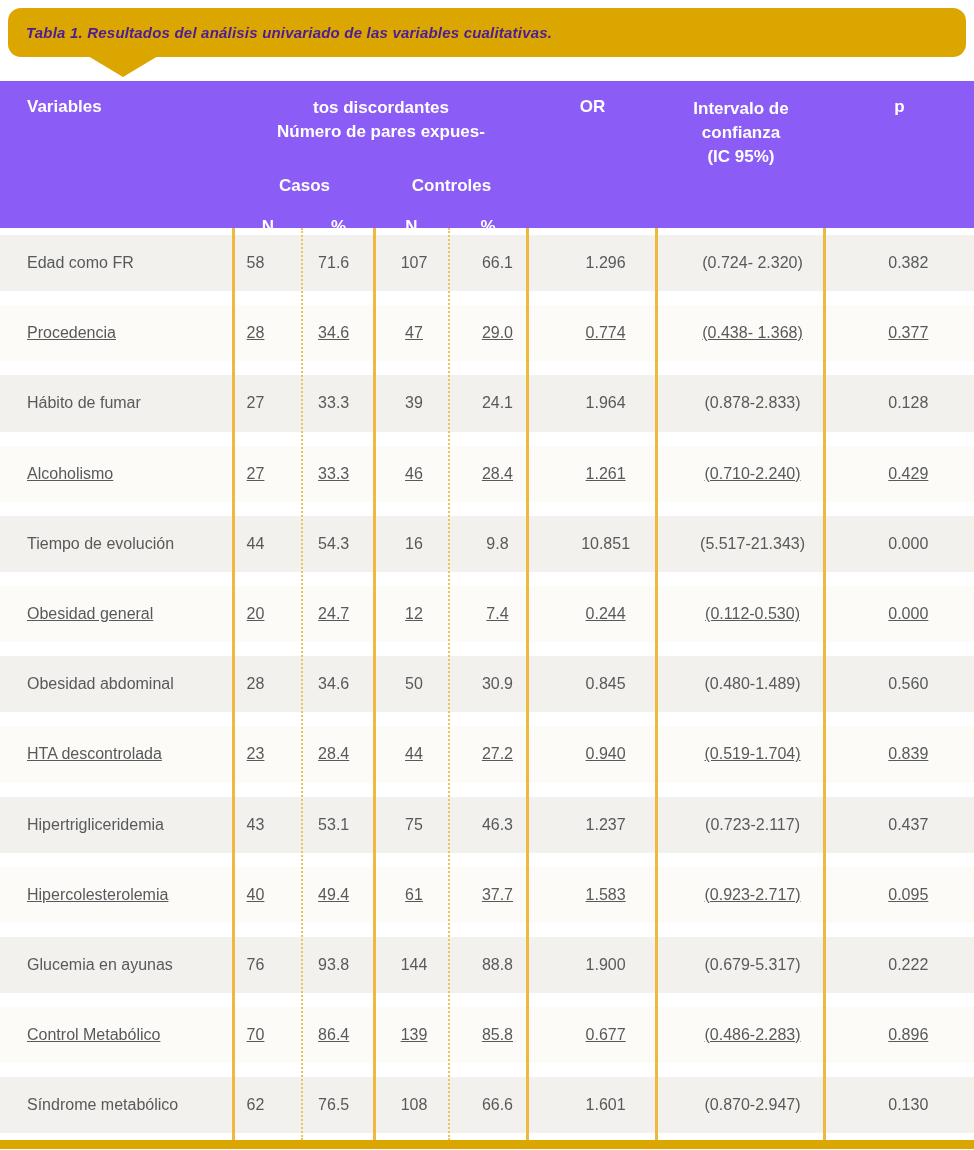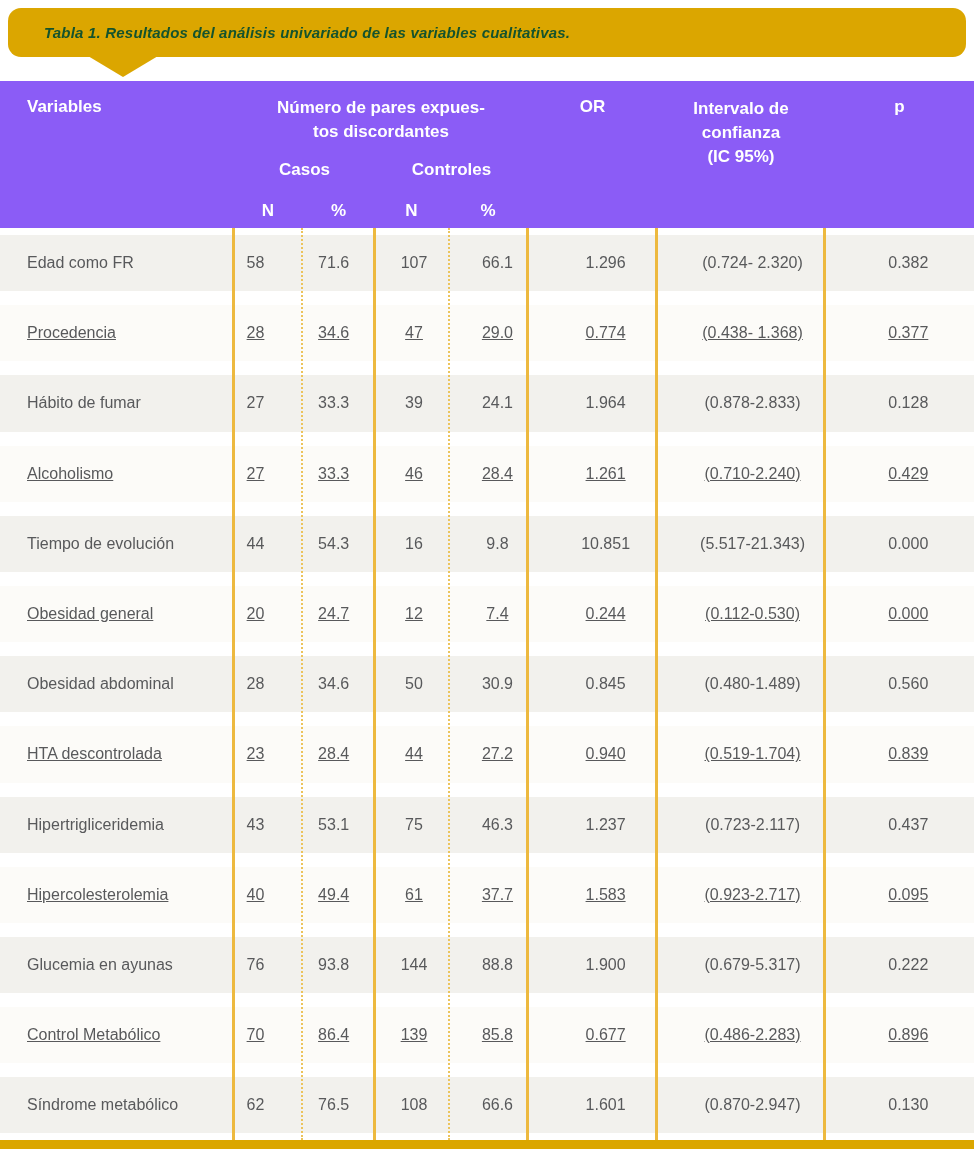--- a/index.html
+++ b/index.html
@@ -15,25 +15,25 @@
   .title-bar {
     position: absolute;
     left: 8px; top: 8px; right: 8px;
     height: 49px;
     background: #dba600;
     border-radius: 13px;
     display: flex;
     align-items: center;
   }
   .title-bar span {
-    color: #14532d;
+    color: #4c1d95;
     font-size: 15px;
     font-style: italic;
     font-weight: 700;
-    padding-left: 36px;
+    padding-left: 18px;
     letter-spacing: 0.2px;
   }
   .pointer {
     position: absolute;
     left: 88px; top: 56px;
     width: 0; height: 0;
     border-left: 35px solid transparent;
     border-right: 35px solid transparent;
     border-top: 21px solid #dba600;
   }
@@ -54,21 +54,21 @@
   .c-p1 { width: 73px; }
   .c-n2 { width: 73px; }
   .c-p2 { width: 80px; }
   .col-or { width: 129px; }
   .col-ic { width: 168px; }
   .col-p  { width: 149px; }
   .thead .col-var { padding: 16px 0 0 27px; }
   .col-group { width: 294px; text-align: center; }
   .group-title { padding-top: 15px; line-height: 24px; }
   .subrow { display: flex; }
-  .subrow.cc { margin-top: 16px; }
+  .subrow.cc { margin-top: 32px; }
   .sub-casos { width: 141px; text-align: center; }
   .sub-controles { width: 153px; text-align: center; }
   .subrow.npct { margin-top: 21px; }
   .subrow.npct div { text-align: center; }
   .thead .col-or, .thead .col-p { padding-top: 16px; text-align: center; }
   .thead .col-ic { padding-top: 16px; text-align: center; line-height: 24px; }
   
   .tbody { position: relative; width: 974px; }
   .row {
     display: flex;
@@ -104,22 +104,22 @@
     <span>Tabla 1. Resultados del análisis univariado de las variables cualitativas.</span>
   </div>
   <div class="pointer"></div>
 
   <div class="table">
 
     <div class="thead">
       <div class="col col-var">Variables</div>
       <div class="col col-group">
         <div class="group-title">
+          <div>tos discordantes</div>
           <div>Número de pares expues-</div>
-          <div>tos discordantes</div>
         </div>
         <div class="subrow cc">
           <div class="sub-casos">Casos</div>
           <div class="sub-controles">Controles</div>
         </div>
         <div class="subrow npct">
           <div class="c-n1">N</div>
           <div class="c-p1">%</div>
           <div class="c-n2">N</div>
           <div class="c-p2">%</div>

